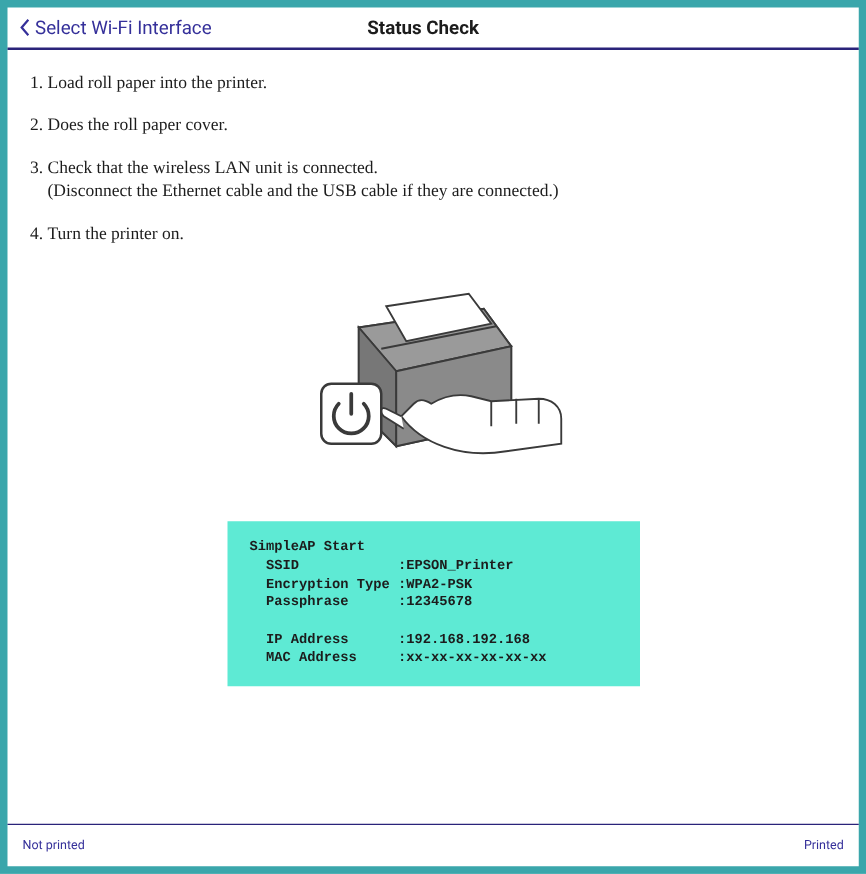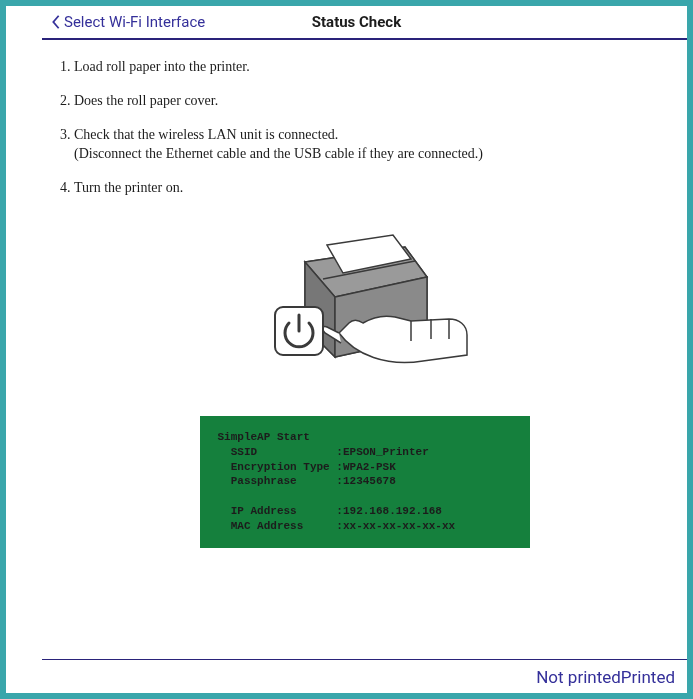--- a/index.html
+++ b/index.html
@@ -19,21 +19,20 @@
     background: #3aa6ab;
     padding: 6px;
   }
   .device {
     width: 681px;
     height: 687px;
     background: #ffffff;
     display: flex;
     flex-direction: column;
     position: relative;
-    padding-left: 36px;
   }
 
   .nav {
     height: 34px;
     display: flex;
     align-items: center;
     position: relative;
     border-bottom: 2px solid #2a237a;
     padding: 0 8px;
   }
@@ -74,39 +73,39 @@
     margin-top: -6px;
     margin-bottom: 16px;
   }
   .illus-wrap svg { width: 260px; height: 190px; }
 
   .question { margin: 0 0 16px 0; }
 
   .printout {
     width: 330px;
     margin: 0 auto;
-    background: #15803d;
+    background: #5eead4;
     padding: 14px 18px;
     font-family: "Courier New", Courier, monospace;
     font-size: 11px;
     font-weight: 700;
     line-height: 1.35;
     color: #1c1c1c;
     white-space: pre;
   }
 
   .footer {
     height: 34px;
     border-top: 1px solid #2a237a;
     display: flex;
     align-items: center;
-    justify-content: flex-end;
+    justify-content: space-between;
     padding: 0 12px;
     color: #35309a;
-    font-size: 17px;
+    font-size: 10px;
   }
   .footer-btn { cursor: pointer; user-select: none; }
 </style>
 </head>
 <body>
 
 <div class="outer">
   <div class="device">
 
     <div class="nav">

